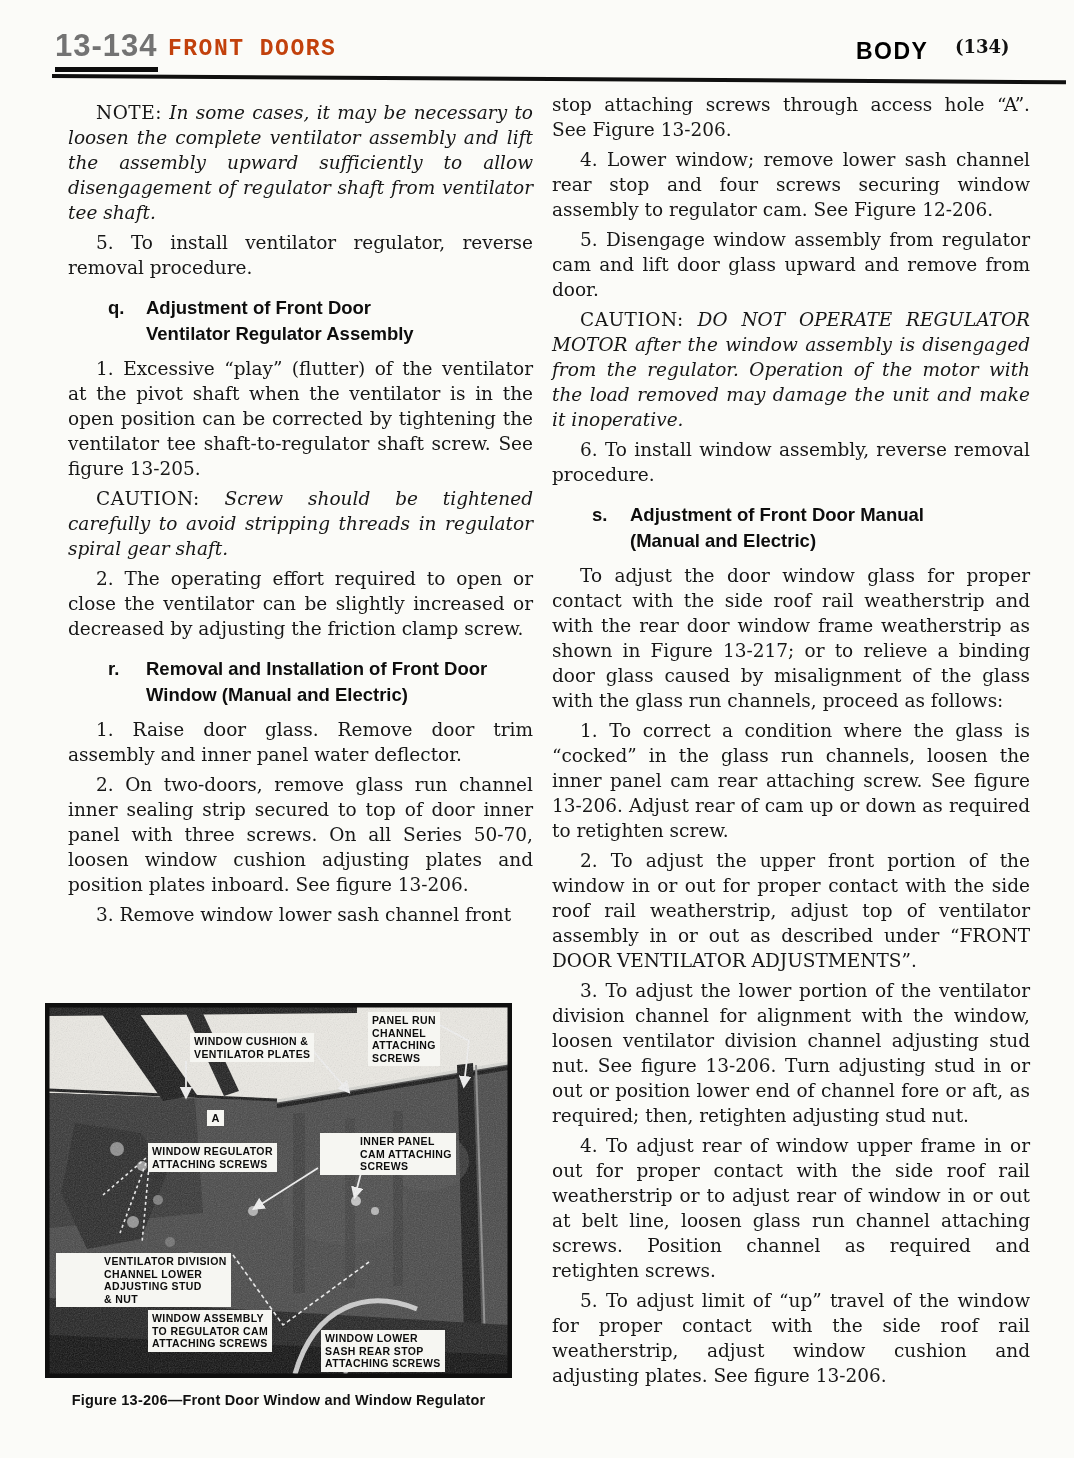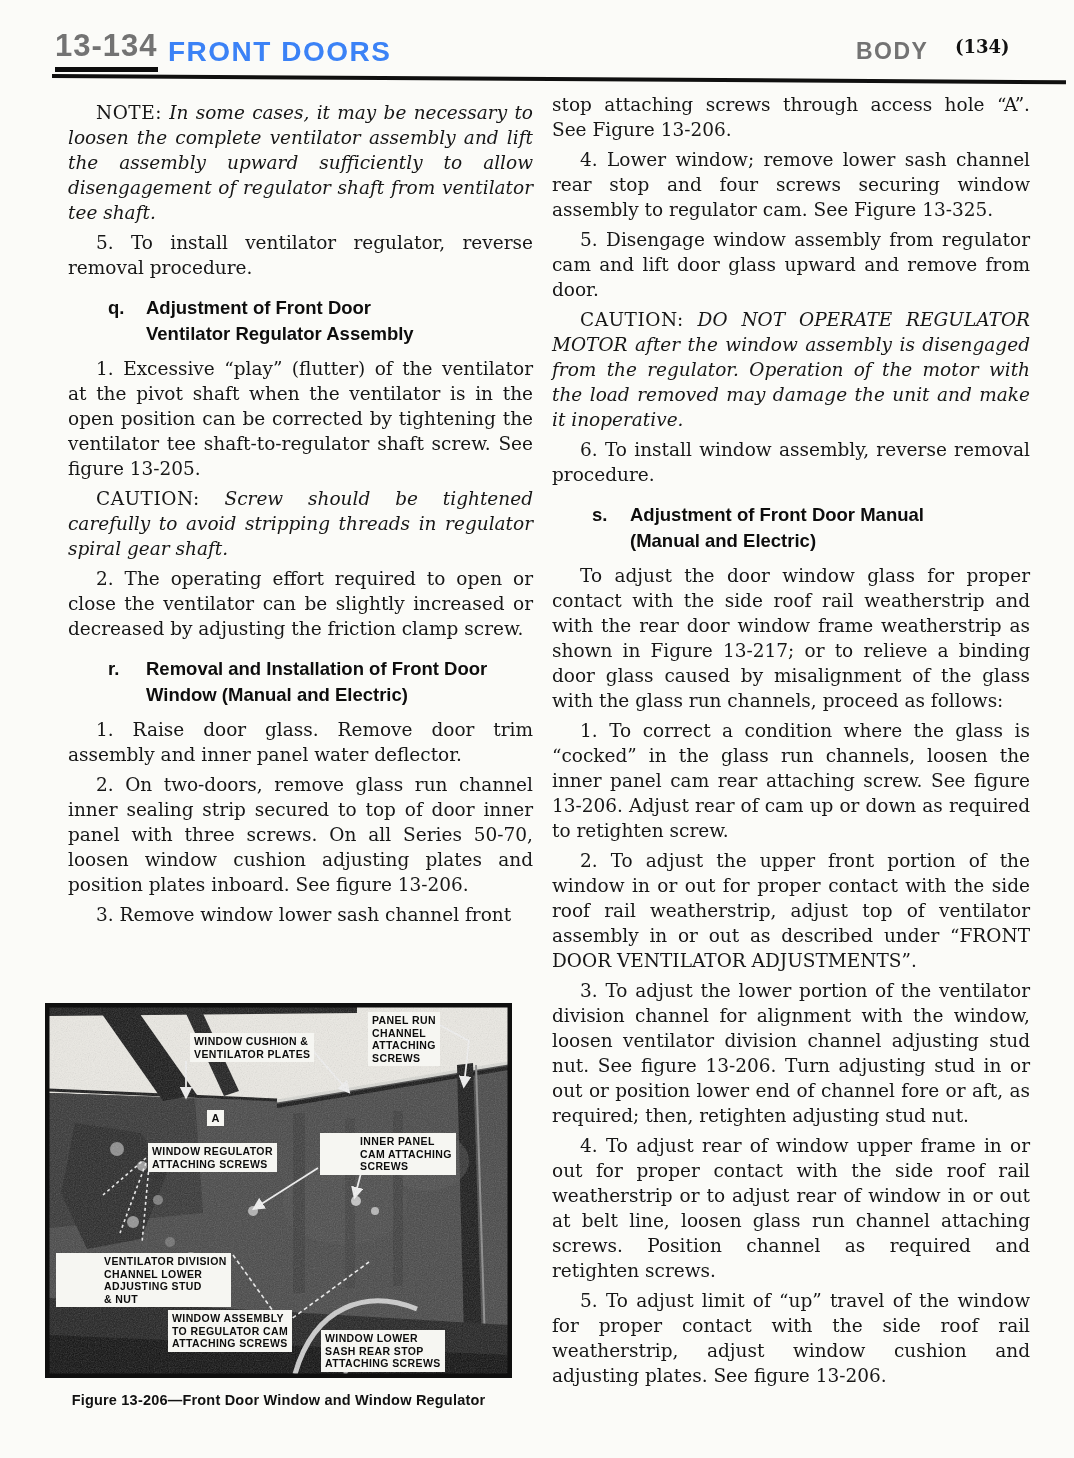--- a/index.html
+++ b/index.html
@@ -11,27 +11,27 @@
   }
   
   .hdr-code{
     position:absolute;left:55px;top:28px;
     font-family:"Liberation Sans", sans-serif;font-weight:bold;
     font-size:31px;letter-spacing:1px;color:#737373;
     border-bottom:5px solid #0d0d0d;padding-bottom:3px;
   }
   .hdr-left-title{
     position:absolute;left:168px;top:36px;
-    font-family:Liberation Sans, sans-serif;font-weight:bold;
-    font-size:28px;letter-spacing:1.5px;color:#3b82f6;
+    font-family:Liberation Mono, monospace;font-weight:bold;
+    font-size:23px;letter-spacing:1.5px;color:#c2410c;
   }
   .hdr-right-title{
     position:absolute;left:856px;top:38px;
     font-family:"Liberation Sans", sans-serif;font-weight:bold;
-    font-size:23px;letter-spacing:1.5px;color:#737373;
+    font-size:23px;letter-spacing:1.5px;color:#000000;
   }
   .hdr-page-paren{
     position:absolute;left:955px;top:36px;
     font-size:18px;font-weight:bold;color:#111;
   }
   .hdr-rule{
     position:absolute;left:52px;top:74px;width:1014px;height:4px;
     background:#101010;transform:rotate(0.35deg);transform-origin:left center;
   }
   
@@ -99,21 +99,21 @@
     <span>Window (Manual and Electric)</span>
   </div>
 
   <p class="para">1. Raise door glass. Remove door trim assembly and inner panel water deflector.</p>
   <p class="para">2. On two-doors, remove glass run channel inner sealing strip secured to top of door inner panel with three screws. On all Series 50-70, loosen window cushion adjusting plates and position plates inboard. See figure 13-206.</p>
   <p class="para">3. Remove window lower sash channel front</p>
 </div>
 
 <div class="col" id="right-col">
   <p class="para noindent">stop attaching screws through access hole “A”. See Figure 13-206.</p>
-  <p class="para">4. Lower window; remove lower sash channel rear stop and four screws securing window assembly to regulator cam. See Figure 13-325.</p>
+  <p class="para">4. Lower window; remove lower sash channel rear stop and four screws securing window assembly to regulator cam. See Figure 12-206.</p>
   <p class="para">5. Disengage window assembly from regulator cam and lift door glass upward and remove from door.</p>
   <p class="para ital"><span class="lead-label">CAUTION:</span> <span>DO NOT OPERATE REGULATOR MOTOR after the window assembly is disengaged from the regulator. Operation of the motor with the load removed may damage the unit and make it inoperative.</span></p>
   <p class="para">6. To install window assembly, reverse removal procedure.</p>
 
   <div class="sec-head">
     <span class="sec-letter">s.</span>
     <span>Adjustment of Front Door Manual</span><br>
     <span>(Manual and Electric)</span>
   </div>
 
@@ -217,21 +217,21 @@
     <div>INNER PANEL</div>
     <div>CAM ATTACHING</div>
     <div>SCREWS</div>
   </div>
   <div class="callout" style="left:11px;top:250px;padding-left:48px;">
     <div>VENTILATOR DIVISION</div>
     <div>CHANNEL LOWER</div>
     <div>ADJUSTING STUD</div>
     <div>&amp; NUT</div>
   </div>
-  <div class="callout" style="left:103px;top:307px;margin-left:20px;">
+  <div class="callout" style="left:103px;top:307px;">
     <div>WINDOW ASSEMBLY</div>
     <div>TO REGULATOR CAM</div>
     <div>ATTACHING SCREWS</div>
   </div>
   <div class="callout" style="left:276px;top:327px;">
     <div>WINDOW LOWER</div>
     <div>SASH REAR STOP</div>
     <div>ATTACHING SCREWS</div>
   </div>
 </div>

